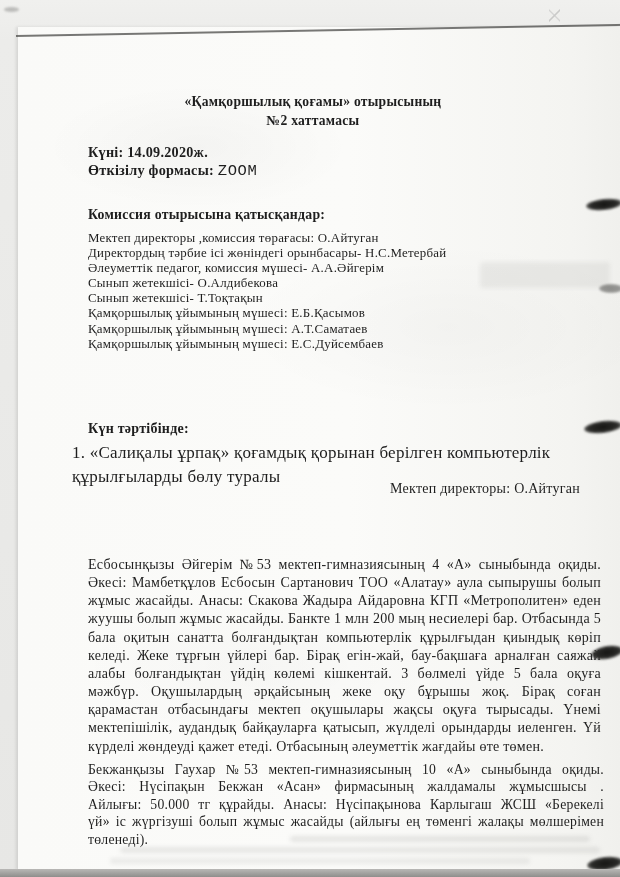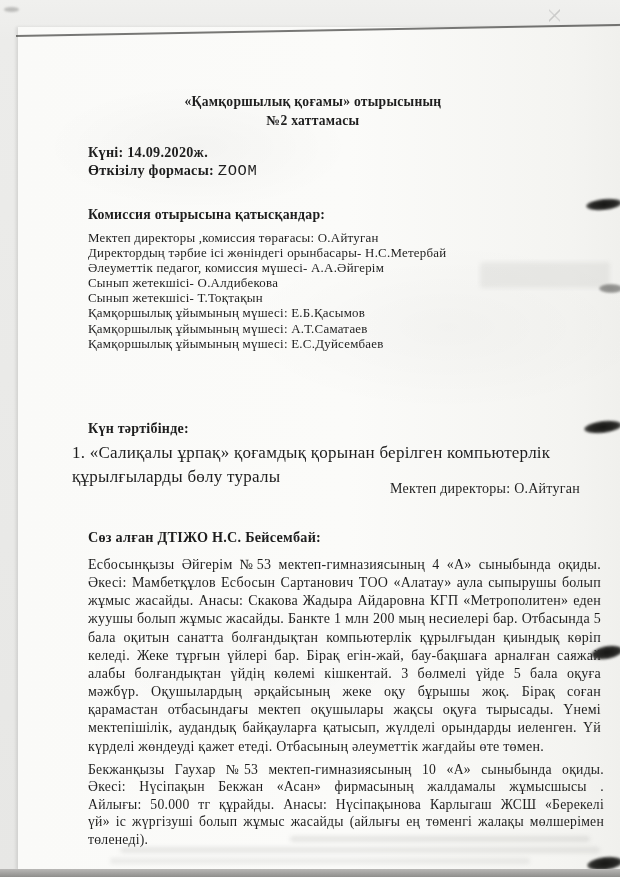--- a/index.html
+++ b/index.html
@@ -100,21 +100,20 @@
     <div>Сынып жетекшісі- Т.Тоқтақын</div>
     <div>Қамқоршылық ұйымының мүшесі: Е.Б.Қасымов</div>
     <div>Қамқоршылық ұйымының мүшесі: А.Т.Саматаев</div>
     <div>Қамқоршылық ұйымының мүшесі: Е.С.Дуйсембаев</div>
   </div>
 
   <div class="txt agenda-head">Күн тәртібінде:</div>
   <div class="txt agenda-item">1. «Салиқалы ұрпақ»  қоғамдық қорынан берілген  компьютерлік құрылғыларды бөлу туралы</div>
   <div class="txt signoff">Мектеп директоры: О.Айтуган</div>
 
-  <div class="txt speech-head">Сөз алған ДТІЖО  Н.С. Бейсембай:</div>
   <div class="txt para1">Есбосынқызы Әйгерім №53 мектеп-гимназиясының 4 «А» сыныбында оқиды. Әкесі: Мамбетқұлов Есбосын Сартанович ТОО «Алатау» аула сыпырушы болып жұмыс жасайды. Анасы: Скакова Жадыра Айдаровна КГП «Метрополитен» еден жуушы болып жұмыс жасайды. Банкте 1 млн 200 мың несиелері бар. Отбасында 5 бала оқитын санатта болғандықтан компьютерлік құрылғыдан қиындық көріп келеді. Жеке тұрғын үйлері бар. Бірақ егін-жай, бау-бақшаға арналған саяжай алабы болғандықтан үйдің көлемі кішкентай. 3 бөлмелі үйде 5 бала оқуға мәжбүр. Оқушылардың әрқайсының жеке оқу бұрышы жоқ. Бірақ соған қарамастан отбасындағы мектеп оқушылары жақсы оқуға тырысады. Үнемі мектепішілік, аудандық байқауларға қатысып, жүлделі орындарды иеленген. Үй күрделі жөндеуді қажет етеді. Отбасының әлеуметтік жағдайы өте төмен.</div>
   <div class="txt para2">Бекжанқызы Гаухар №53 мектеп-гимназиясының 10 «А» сыныбында оқиды. Әкесі: Нүсіпақын Бекжан «Асан» фирмасының жалдамалы жұмысшысы . Айлығы: 50.000 тг құрайды. Анасы: Нүсіпақынова Карлыгаш ЖСШ «Берекелі үй» іс жүргізуші болып жұмыс жасайды (айлығы ең төменгі жалақы мөлшерімен төленеді).</div>
 
   <div class="ghost g1"></div>
   <div class="ghost g2"></div>
   <div class="ghost g3"></div>
   <div class="smudge sm1"></div>
   <div class="smudge sm2"></div>
   <div class="smudge sm3"></div>
   <div class="smudge sm4"></div>

